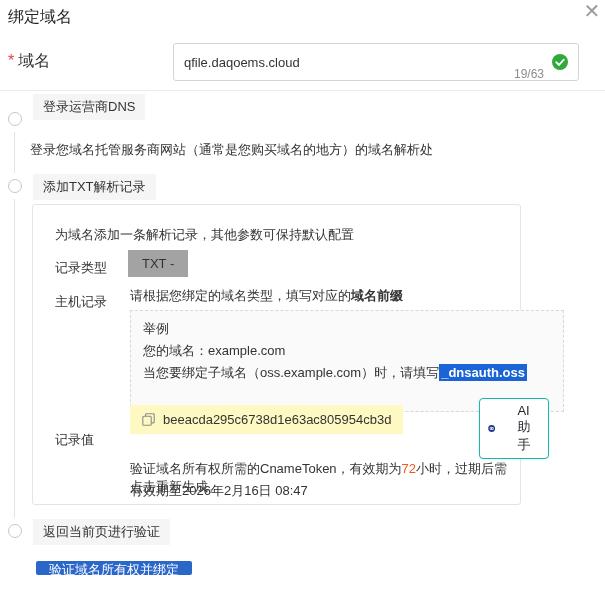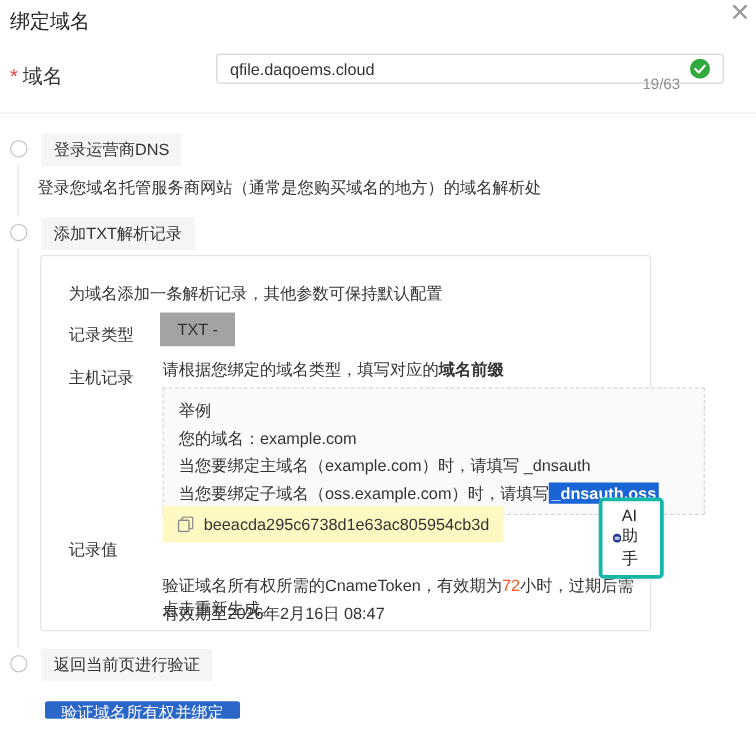--- a/index.html
+++ b/index.html
@@ -15,62 +15,62 @@
   .abs { position: absolute; }
 
   
   .dlg-title { left: 8px; top: 7px; font-size: 16px; font-weight: 500; color: #262626; }
   .close-btn { left: 580px; top: 0px; width: 24px; height: 24px; font-size: 20px; line-height: 22px;
                color: #9b9b9b; text-align: center; cursor: pointer; }
 
   
   .domain-label { left: 8px; top: 51px; font-size: 16px; color: #333; }
   .req-mark { color: #e54545; margin-right: 4px; }
-  .domain-input { left: 173px; top: 43px; width: 406px; height: 24px;
+  .domain-input { left: 173px; top: 43px; width: 406px; height: 38px;
                   border: 1px solid #d5d5d5; border-radius: 3px; background: #fff;
                   display: flex; align-items: center; padding: 0 10px; }
   .domain-value { flex: 1; font-size: 13px; color: #333; }
   .char-count { font-size: 12px; color: #8c8c8c; margin-right: 8px; margin-top: 24px; }
   .check-icon { width: 16px; height: 16px; display: block; }
 
   .divider { left: 0; top: 90px; width: 605px; height: 1px; background: #ebebeb; }
 
   
   .radio { width: 14px; height: 14px; border: 1px solid #c6c6c6; border-radius: 50%; background: #fff; cursor: pointer; }
   .radio1 { left: 8px; top: 112px; }
   .radio2 { left: 8px; top: 179px; }
   .radio3 { left: 8px; top: 524px; }
   .rail { width: 1px; background: #e3e3e3; left: 14px; }
   .rail1 { top: 132px; height: 41px; }
   .rail2 { top: 199px; height: 319px; }
   .step-chip { background: #f5f5f5; padding: 4px 10px; font-size: 13px; color: #333; white-space: nowrap; cursor: pointer; }
-  .chip1 { left: 33px; top: 107px; }
+  .chip1 { left: 33px; top: 94px; }
   .chip2 { left: 33px; top: 174px; }
   .chip3 { left: 33px; top: 519px; }
   .step1-desc { left: 30px; top: 141px; font-size: 13px; color: #333; }
 
   
   .panel { left: 32px; top: 204px; width: 489px; height: 301px;
            border: 1px solid #e4e4e4; border-radius: 3px; background: #fff; }
   .panel .intro { left: 22px; top: 21px; }
   .lbl-type  { left: 22px; top: 54px; }
   .lbl-host  { left: 22px; top: 88px; }
   .lbl-value { left: 22px; top: 226px; }
   .type-chip { left: 95px; top: 45px; background: #a3a3a3; padding: 6px 14px; font-size: 13px; color: #333; cursor: pointer; }
   .host-hint { left: 97px; top: 82px; }
   .host-hint b { font-weight: 700; }
 
   .example-box { left: 97px; top: 105px; width: 434px; height: 102px;
                  border: 1px dashed #d8d8d8; background: #fafafb;
                  padding: 7px 12px; line-height: 22px; font-size: 13px; color: #333; }
   .selected-text { background: #1a64d6; color: #ffffff; font-weight: 600; padding: 1px 2px; }
 
-  .ai-btn { left: 446px; top: 193px; background: #ffffff; border: 3px solid #14b8a6;
+  .ai-btn { left: 446px; top: 193px; background: #ffffff; border: 1px solid #14b8a6;
             border-radius: 4px; padding: 4px 10px 4px 8px; display: flex; align-items: center;
-            gap: 0; font-size: 13px; color: #1f2329; cursor: pointer; z-index: 3;
+            gap: 22px; font-size: 13px; color: #1f2329; cursor: pointer; z-index: 3;
             box-shadow: 0 1px 3px rgba(60,80,180,0.08); }
   .robot-icon { width: 15px; height: 15px; display: block; }
 
   .value-chip { left: 97px; top: 200px; background: #fef9c3; padding: 7px 12px;
                 display: flex; align-items: center; gap: 8px; font-size: 13px; color: #333; }
   .copy-icon { width: 13px; height: 13px; display: block; cursor: pointer; }
 
   .note1 { left: 97px; top: 255px; }
   .note2 { left: 97px; top: 277px; }
   .warn { color: #f4541d; }
@@ -113,21 +113,20 @@
 
   <div class="abs lbl-type txt13">记录类型</div>
   <div class="abs type-chip">TXT -</div>
 
   <div class="abs lbl-host txt13">主机记录</div>
   <div class="abs host-hint txt13"><span>请根据您绑定的域名类型，填写对应的</span><b>域名前缀</b></div>
 
   <div class="abs example-box">
     <div>举例</div>
     <div>您的域名：example.com</div>
-    <div>当您要绑定主域名（example.com）时，请填写 _dnsauth</div>
     <div><span>当您要绑定子域名（oss.example.com）时，请填写</span><span class="selected-text">_dnsauth.oss</span></div>
   </div>
 
   <div class="abs ai-btn">
     <svg class="robot-icon" viewBox="0 0 16 16">
       <circle cx="8" cy="8" r="7.5" fill="#1e3a8f"></circle>
       <rect x="3.6" y="5.4" width="8.8" height="5.4" rx="2.2" fill="#ffffff"></rect>
       <circle cx="6" cy="8" r="1.1" fill="#1e3a8f"></circle>
       <circle cx="10" cy="8" r="1.1" fill="#1e3a8f"></circle>
     </svg>

